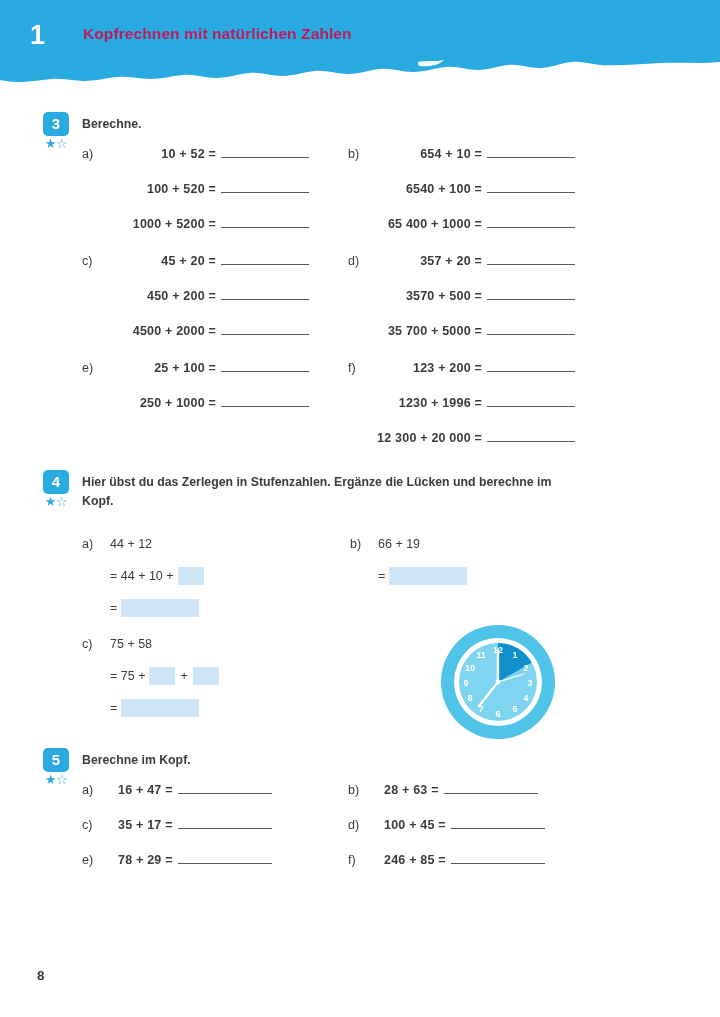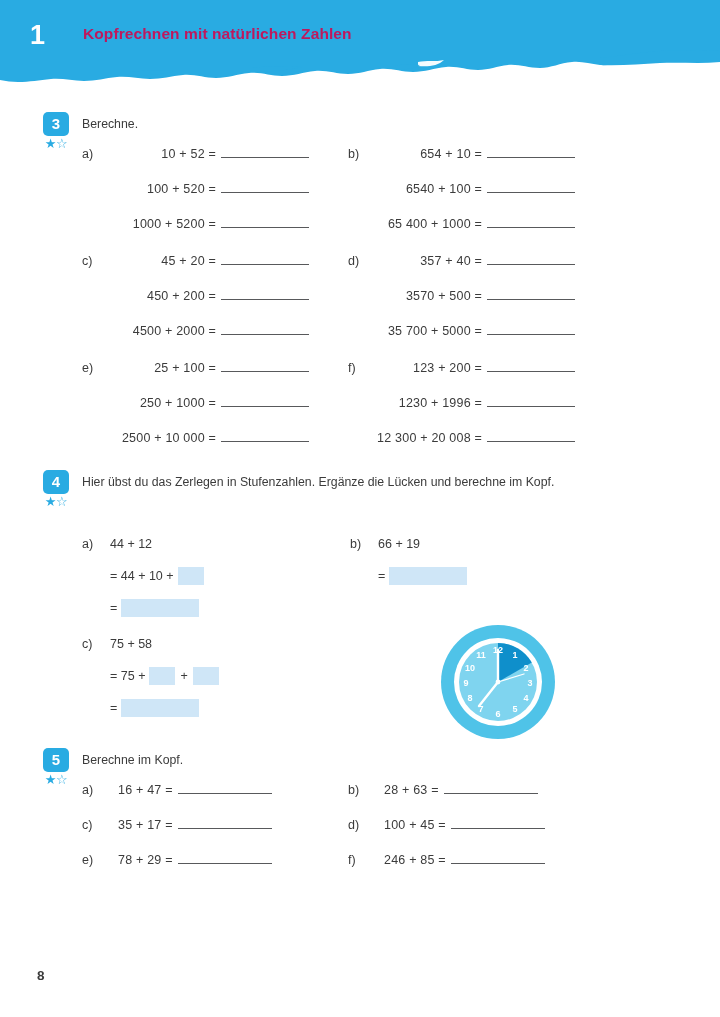--- a/index.html
+++ b/index.html
@@ -82,21 +82,21 @@
     color: #29ABE2;
     letter-spacing: -0.5px;
     white-space: nowrap;
   }
   .ex-title {
     position: absolute;
     left: 82px;
     top: 3px;
     width: 500px;
     font-size: 12.3px;
-    font-weight: normal;
+    font-weight: bold;
     color: #3b3b3b;
     line-height: 1.55;
   }
 
   
   .rows {
     position: absolute;
     left: 0;
     width: 720px;
   }
@@ -118,20 +118,21 @@
     width: 26px;
     flex: 0 0 26px;
     font-size: 12.5px;
   }
   .expr {
     width: 108px;
     flex: 0 0 108px;
     text-align: right;
     white-space: nowrap;
     letter-spacing: 0.2px;
+    font-weight: bold;
   }
   .blank {
     flex: 0 0 auto;
     width: 88px;
     border-bottom: 1.1px solid #58595b;
     height: 13px;
     margin-left: 5px;
   }
 
   
@@ -289,21 +290,21 @@
     <div class="eqrow">
       <span class="tag"></span>
       <span class="expr">4500 + 2000 =</span>
       <span class="blank"></span>
     </div>
   </div>
 
   <div class="col right" style="top:107px;">
     <div class="eqrow">
       <span class="tag">d)</span>
-      <span class="expr">357 + 40 =</span>
+      <span class="expr">357 + 20 =</span>
       <span class="blank"></span>
     </div>
     <div class="eqrow">
       <span class="tag"></span>
       <span class="expr">3570 + 500 =</span>
       <span class="blank"></span>
     </div>
     <div class="eqrow">
       <span class="tag"></span>
       <span class="expr">35 700 + 5000 =</span>
@@ -315,41 +316,36 @@
     <div class="eqrow">
       <span class="tag">e)</span>
       <span class="expr">25 + 100 =</span>
       <span class="blank"></span>
     </div>
     <div class="eqrow">
       <span class="tag"></span>
       <span class="expr">250 + 1000 =</span>
       <span class="blank"></span>
     </div>
-    <div class="eqrow">
-      <span class="tag"></span>
-      <span class="expr">2500 + 10 000 =</span>
-      <span class="blank"></span>
-    </div>
   </div>
 
   <div class="col right" style="top:214px;">
     <div class="eqrow">
       <span class="tag">f)</span>
       <span class="expr">123 + 200 =</span>
       <span class="blank"></span>
     </div>
     <div class="eqrow">
       <span class="tag"></span>
       <span class="expr">1230 + 1996 =</span>
       <span class="blank"></span>
     </div>
     <div class="eqrow">
       <span class="tag"></span>
-      <span class="expr">12 300 + 20 008 =</span>
+      <span class="expr">12 300 + 20 000 =</span>
       <span class="blank"></span>
     </div>
   </div>
 </div>
 
 <div class="exercise" style="top:470px;">
   <div class="badge-wrap">
     <div class="badge">4</div>
     <div class="stars">★☆</div>
   </div>

